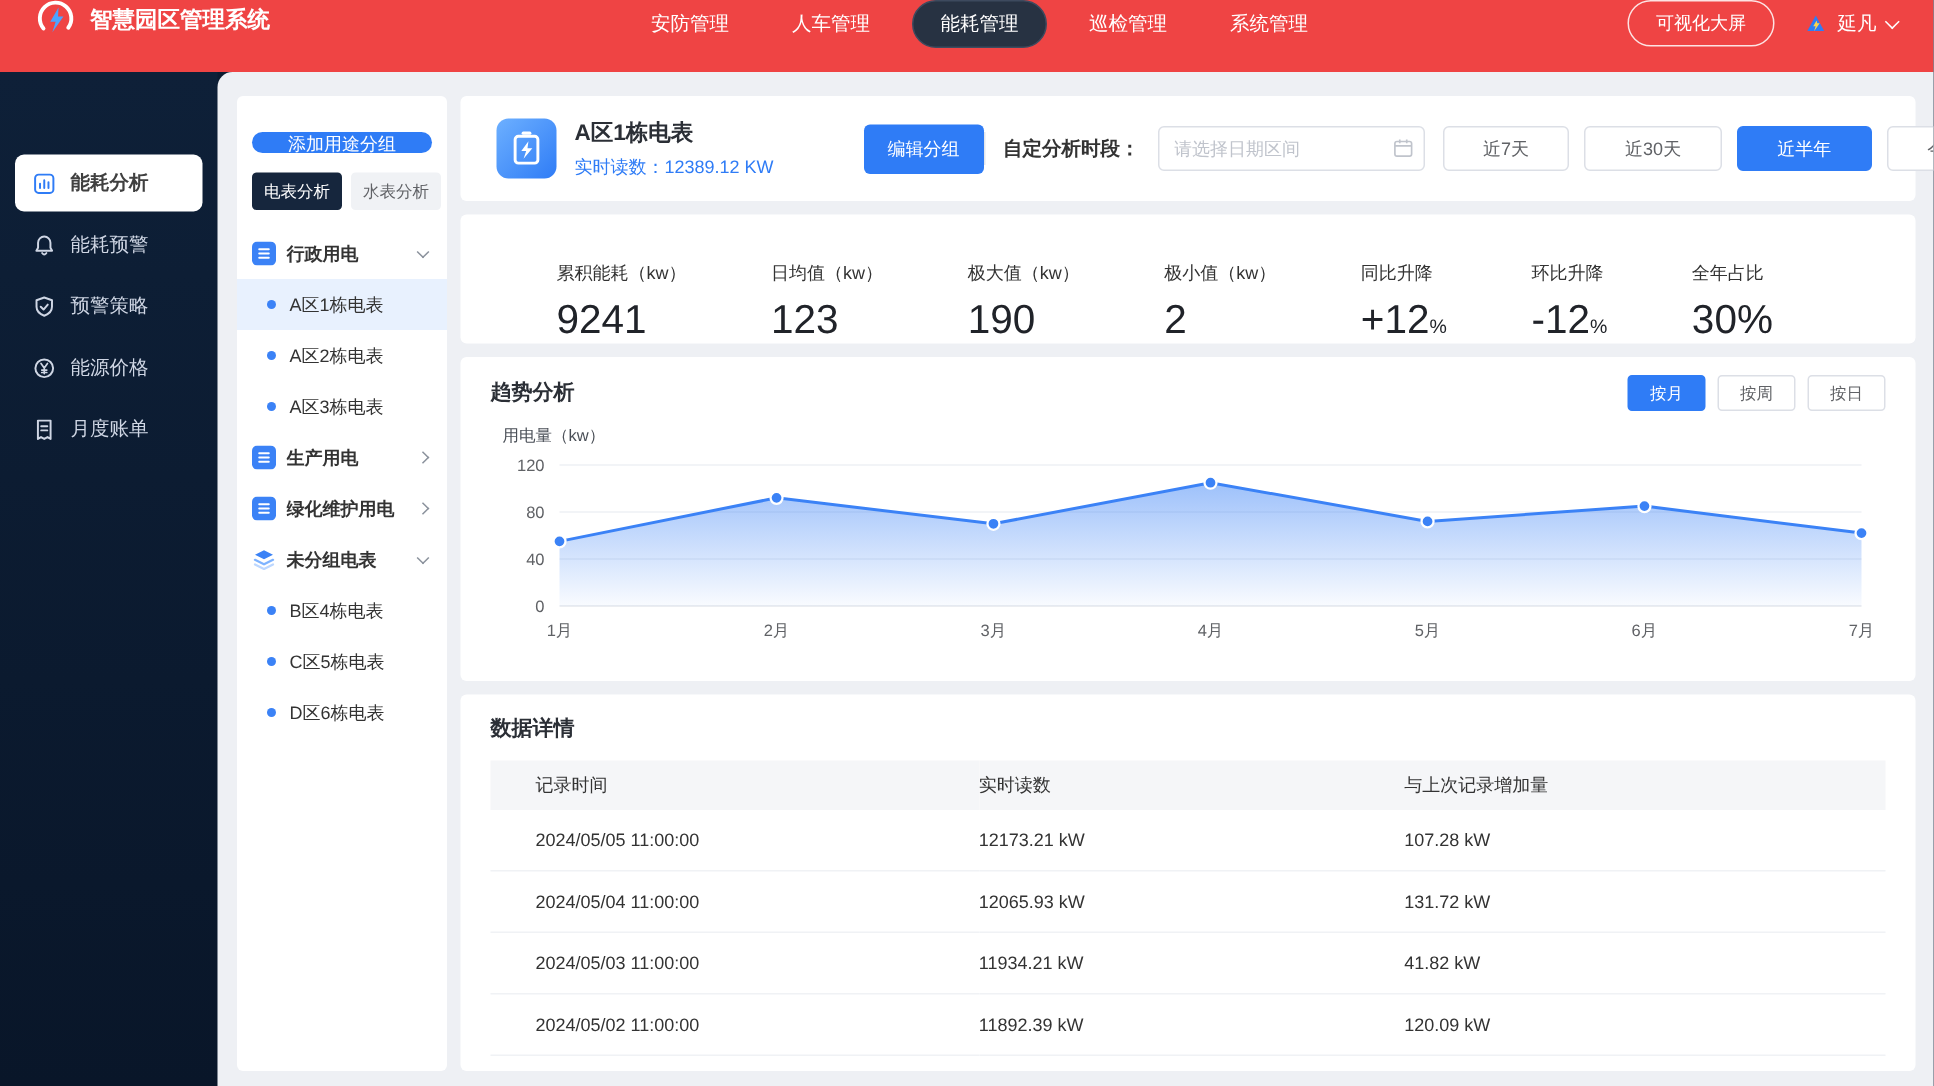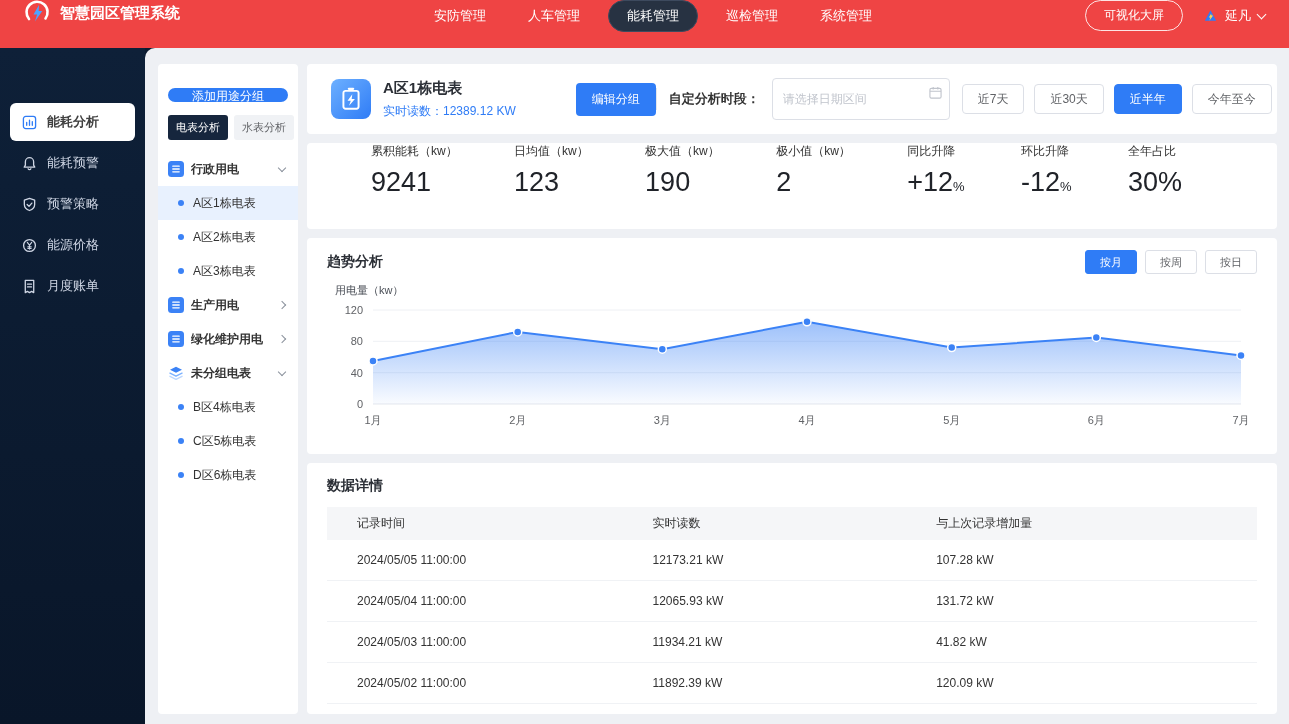--- a/index.html
+++ b/index.html
@@ -60,30 +60,30 @@
               display:flex;align-items:center;justify-content:center;flex-shrink:0}
   .meter-info{margin-left:12px}
   .meter-name{font-size:15px;font-weight:bold;color:#2b2f36;white-space:nowrap}
   .meter-reading{font-size:12px;color:#2f7cf6;margin-top:5px;white-space:nowrap}
   .btn-edit{margin-left:60px;background:#2f7cf6;color:#fff;border:none;border-radius:4px;padding:8px 16px;
             font-size:12px;cursor:pointer;font-family:inherit;white-space:nowrap}
   .right-group{margin-left:auto;display:flex;align-items:center;gap:12px}
   .vdiv{width:1px;height:22px;background:#e3e6eb}
   .period-label{font-size:13px;color:#333;font-weight:bold;white-space:nowrap}
   .date-wrap{position:relative;flex-shrink:0}
-  .date-input{width:178px;height:42px;border:1px solid #dcdfe6;border-radius:4px;padding:0 26px 0 10px;
+  .date-input{width:178px;height:30px;border:1px solid #dcdfe6;border-radius:4px;padding:0 26px 0 10px;
               font-size:12px;color:#4c1d95;font-family:inherit;outline:none}
   .date-input::placeholder{color:#c0c4cc}
   .cal{position:absolute;right:8px;top:8px;display:flex}
   .period-btns{display:flex;gap:10px}
-  .pbtn{height:30px;padding:0 15px;border:1px solid #dcdfe6;background:#fff;color:#606266;border-radius:4px;
+  .pbtn{height:30px;padding:0 26px;border:1px solid #dcdfe6;background:#fff;color:#606266;border-radius:4px;
         font-size:12px;cursor:pointer;font-family:inherit;white-space:nowrap}
   .pbtn.active{background:#2f7cf6;border-color:#2f7cf6;color:#fff}
 
-  .stats-card{height:86px;display:flex;align-items:flex-start;justify-content:space-between;
+  .stats-card{height:86px;display:flex;align-items:flex-end;justify-content:space-between;
               padding:0 95px 0 64px;flex-shrink:0}
   .stat-label{font-size:12px;color:#333}
   .stat-value{font-size:27px;color:#202329;margin-top:7px;white-space:nowrap}
   .pct{font-size:13px}
 
   .trend-card{height:216px;padding:12px 20px 0;flex-shrink:0}
   .card-head{display:flex;align-items:center;margin-bottom:6px}
   .card-title{font-size:14px;font-weight:bold;color:#2b2f36}
   .mode-btns{margin-left:auto;display:flex;gap:8px}
   .mbtn{height:24px;padding:0 14px;border:1px solid #dcdfe6;background:#fff;color:#606266;border-radius:3px;

